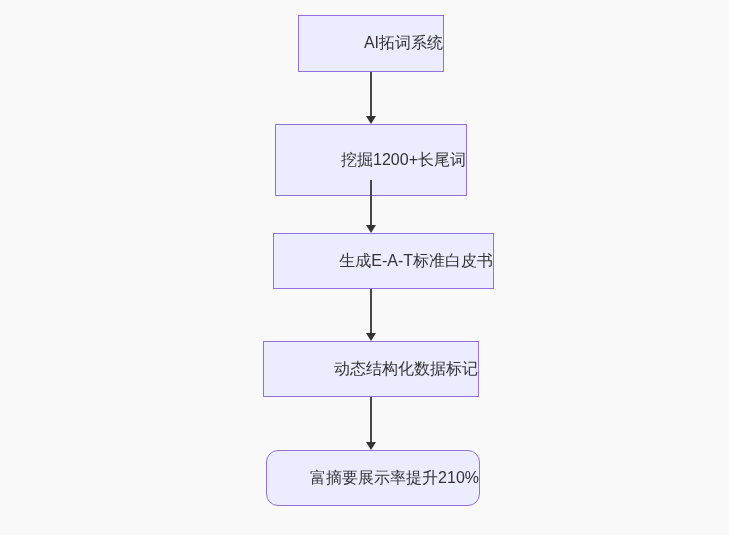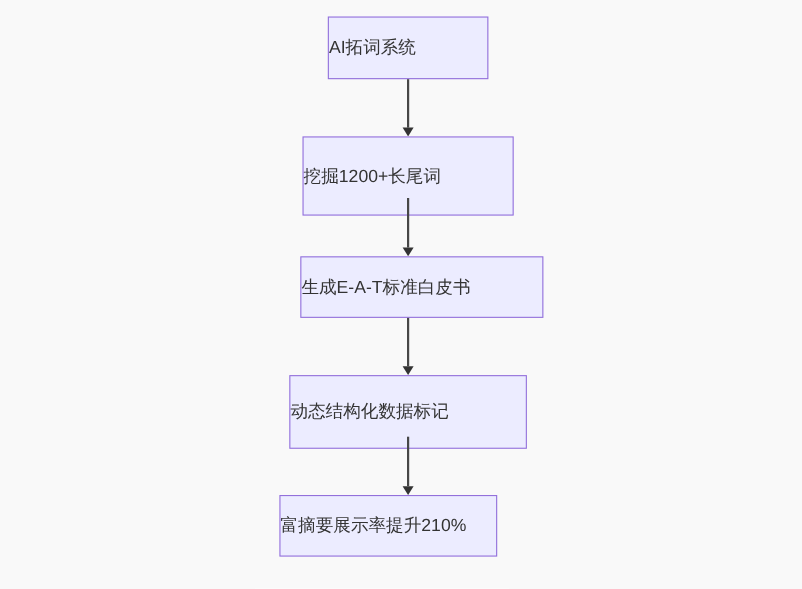--- a/index.html
+++ b/index.html
@@ -14,31 +14,31 @@
     overflow: hidden;
     font-family: "Liberation Sans", "DejaVu Sans", sans-serif;
   }
   .node {
     position: absolute;
     box-sizing: border-box;
     background: #ececff;
     border: 1px solid #9370db;
     display: flex;
     align-items: center;
-    justify-content: flex-start;
+    justify-content: flex-end;
     color: #333333;
     font-size: 16px;
     text-align: center;
     white-space: nowrap;
   }
   .node-1 { left: 298px; top: 15px;  width: 146px; height: 57px; }
   .node-2 { left: 275px; top: 124px; width: 192px; height: 72px; }
   .node-3 { left: 273px; top: 233px; width: 221px; height: 56px; }
-  .node-4 { left: 263px; top: 341px; width: 216px; height: 67px; }
-  .node-5 { left: 254px; top: 450px; width: 198px; height: 56px; }
+  .node-4 { left: 263px; top: 341px; width: 216px; height: 56px; }
+  .node-5 { left: 266px; top: 450px; width: 214px; height: 56px; border-radius: 12px; }
 
   .arrow {
     position: absolute;
     left: 366px;
     width: 10px;
     display: flex;
     flex-direction: column;
     align-items: center;
   }
   .arrow-1 { top: 72px;  height: 52px; }

